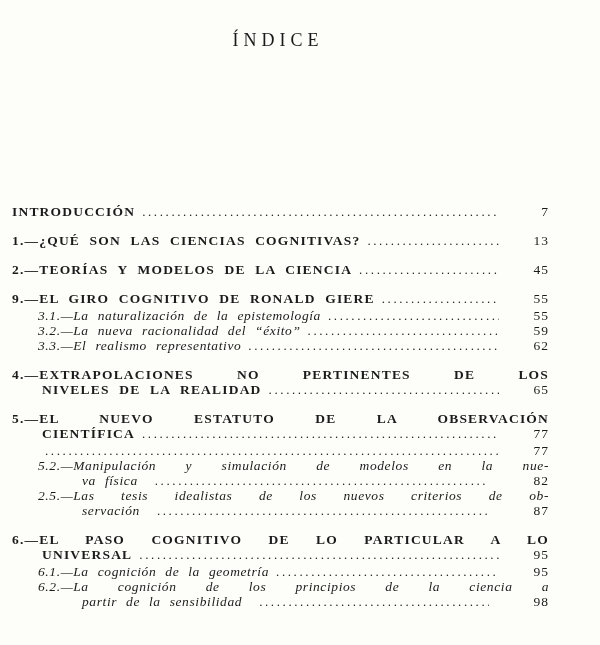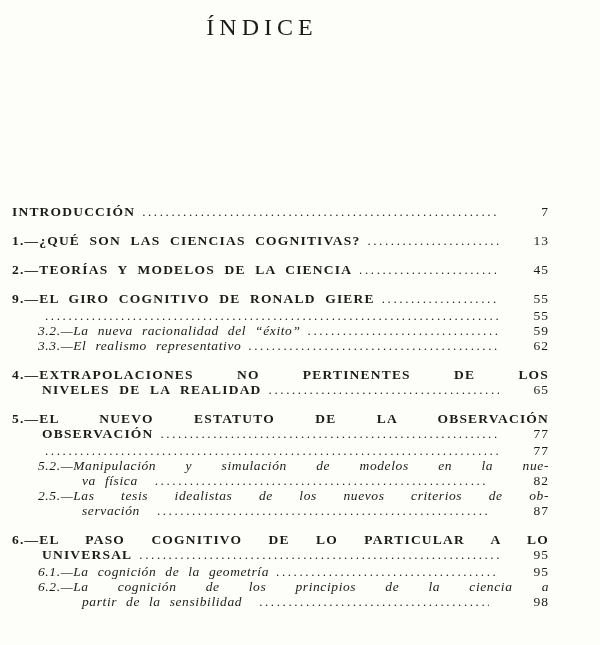--- a/index.html
+++ b/index.html
@@ -12,23 +12,23 @@
   .page {
     position: relative;
     width: 600px; height: 645px;
     overflow: hidden;
     background: #fdfdfa;
   }
   .title {
     position: absolute;
     top: 14px; left: 0;
     width: 524px;
-    margin: 0;
+    margin: 16px;
     text-align: center;
-    font-size: 24px;
+    font-size: 18px;
     font-weight: 400;
     letter-spacing: 5px;
     color: #1a1a1a;
   }
   .toc {
     position: absolute;
     top: 204px; left: 12px;
     width: 537px;
   }
   .entry + .entry { margin-top: 14px; }
@@ -119,20 +119,21 @@
     </div>
 
     <div class="entry">
       <div class="row main">
         <span class="txt">9.—EL GIRO COGNITIVO DE RONALD GIERE</span>
         <span class="dots"></span>
         <span class="pg">55</span>
       </div>
       <div class="subentries">
         <div class="row sub">
+          <span class="txt">3.1.—La naturalización de la epistemología</span>
           <span class="dots"></span>
           <span class="pg">55</span>
         </div>
         <div class="row sub">
           <span class="txt">3.2.—La nueva racionalidad del “éxito”</span>
           <span class="dots"></span>
           <span class="pg">59</span>
         </div>
         <div class="row sub">
           <span class="txt">3.3.—El realismo representativo</span>
@@ -151,21 +152,21 @@
         <span class="dots"></span>
         <span class="pg">65</span>
       </div>
     </div>
 
     <div class="entry">
       <div class="row main fill">
         <span class="txt">5.—EL NUEVO ESTATUTO DE LA OBSERVACIÓN</span>
       </div>
       <div class="row main cont">
-        <span class="txt">OBSERVACIÓN</span>
+        <span class="txt">CIENTÍFICA</span>
         <span class="dots"></span>
         <span class="pg">77</span>
       </div>
       <div class="subentries">
         <div class="row sub">
           <span class="dots"></span>
           <span class="pg">77</span>
         </div>
         <div class="row sub fill">
           <span class="txt">5.2.—Manipulación y simulación de modelos en la nue-</span>

